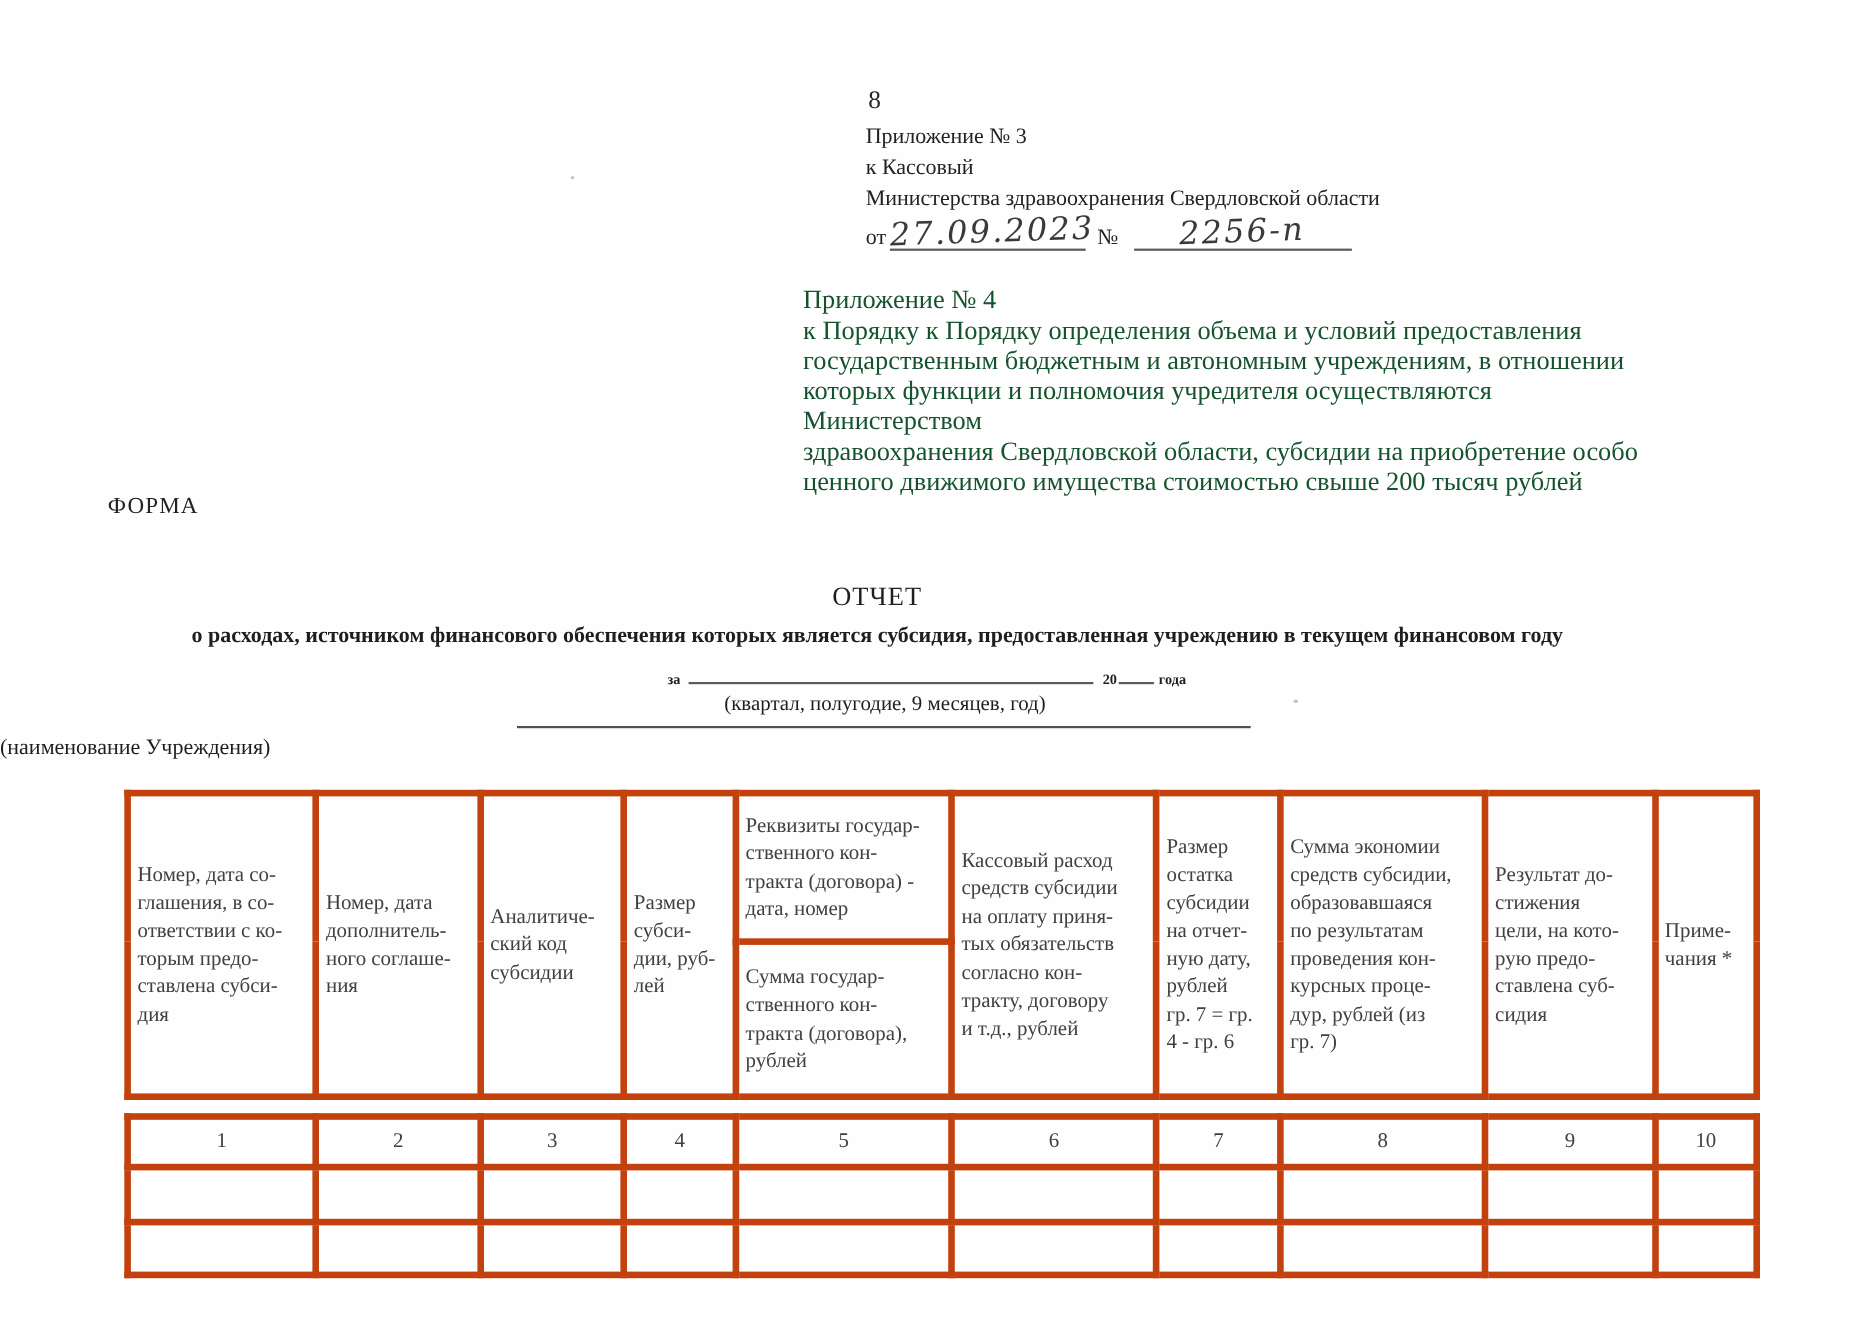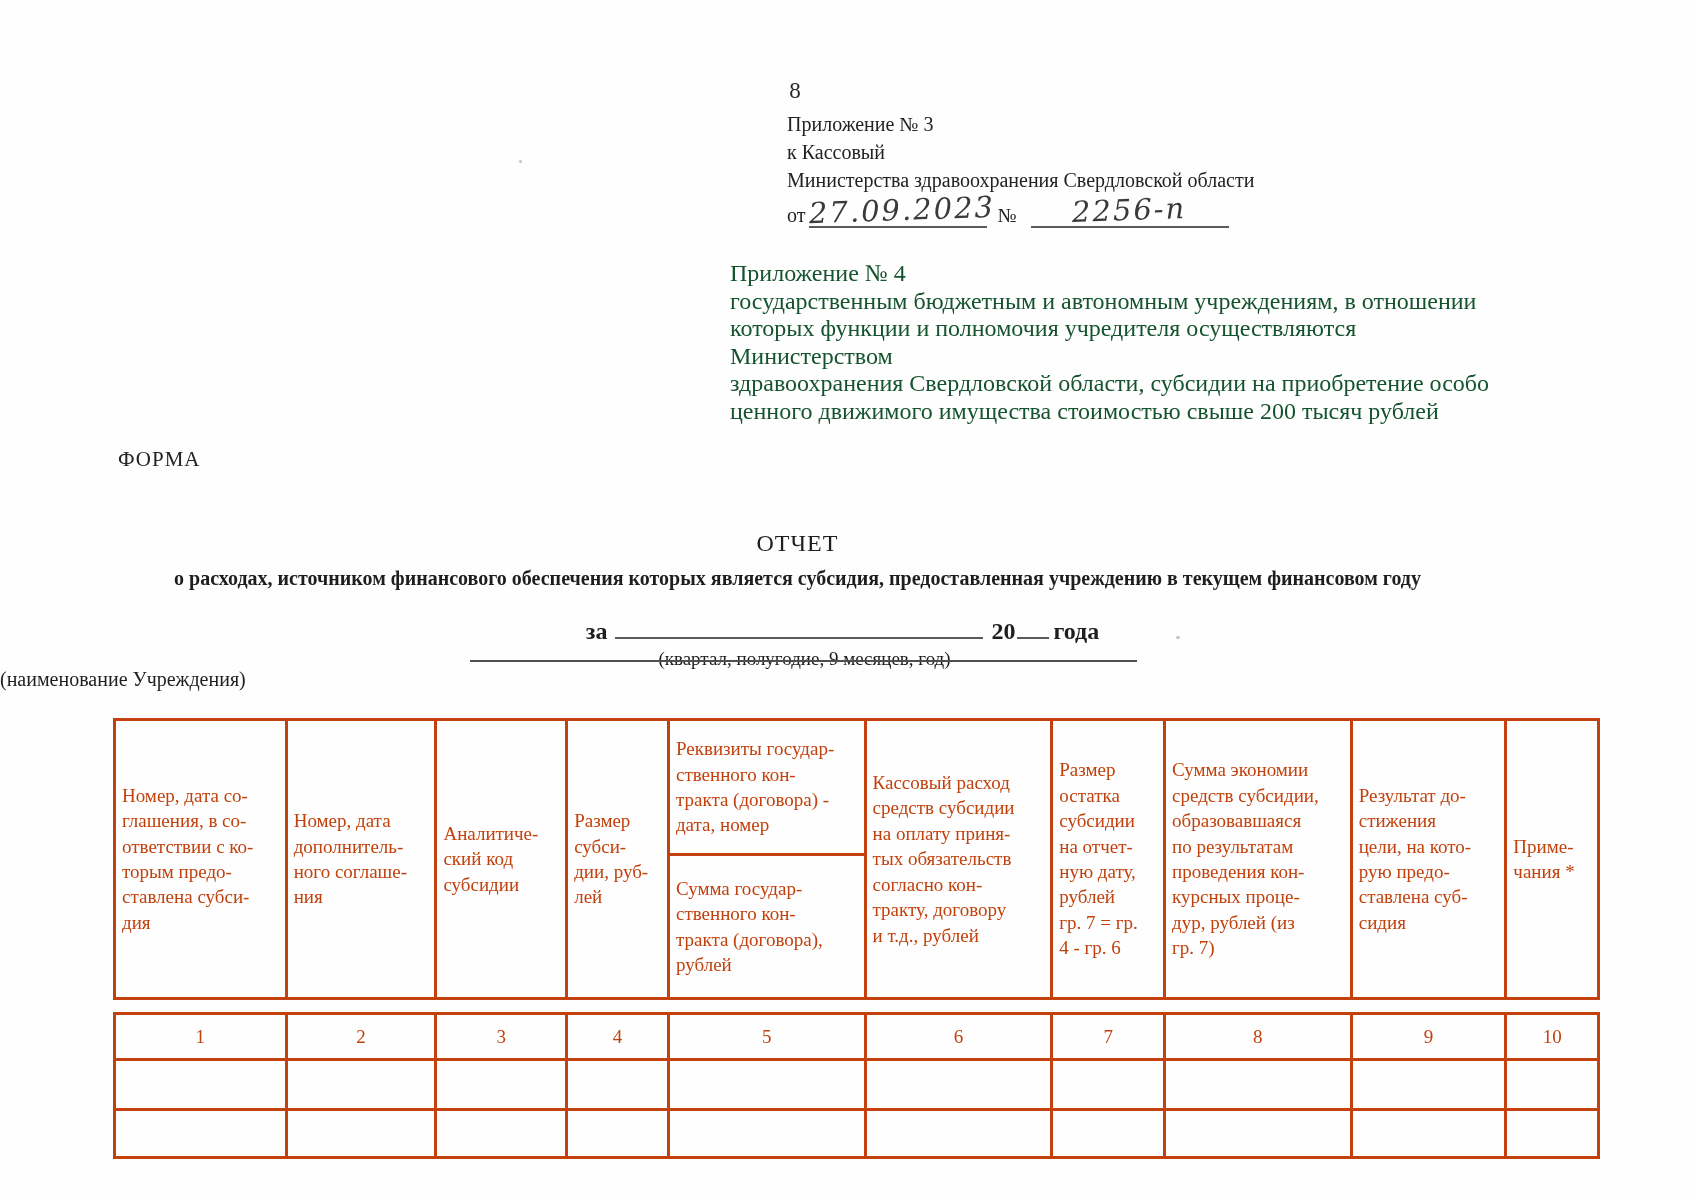--- a/index.html
+++ b/index.html
@@ -38,29 +38,29 @@
   }
   .num-label { margin-left:10px; }
 
   
   .annex {
     position:absolute; left:730px; top:260px; width:760px;
     font-size:24px; line-height:27.5px; color:#14532d;
   }
 
   .form-label {
-    position:absolute; left:118px; top:447px;
+    position:absolute; left:98px; top:447px;
     font-size:21px; letter-spacing:1px; color:#222;
   }
 
   
   .title-wrap { position:absolute; left:0; top:530px; width:1595px; text-align:center; }
   .report-title { font-size:24px; font-weight:normal; letter-spacing:1px; }
   .report-subtitle { margin-top:10px; font-size:20px; font-weight:bold; }
-  .period-line { margin-top:25px; font-size:24px; font-weight:bold; padding-left:90px; }
+  .period-line { margin-top:8px; font-size:13px; font-weight:bold; padding-left:90px; }
   .blank-period { width:368px; margin:0 8px; height:24px; }
   .blank-year { width:32px; margin:0 4px 0 2px; height:24px; }
   .period-hint { margin-top:3px; font-size:19px; padding-left:14px; }
 
   .org-underline {
     position:absolute; left:470px; top:660px; width:667px;
     border-top:2.5px solid #4f4f4f;
   }
   .org-hint {
     position:absolute; left:0; top:668px; width:1595px;
@@ -68,24 +68,24 @@
   }
 
   
   .tbl-zone { position:absolute; left:113px; top:718px; width:1487px; }
   table { border-collapse:collapse; table-layout:fixed; width:1487px; }
   col.c1{width:11.57%} col.c2{width:10.09%} col.c3{width:8.81%}
   col.c4{width:6.86%}  col.c5{width:13.25%} col.c6{width:12.58%}
   col.c7{width:7.60%}  col.c8{width:12.58%} col.c9{width:10.42%}
   col.c10{width:6.24%}
   td {
-    border:3px solid #c2410c;
+    border:6px solid #c2410c;
     font-size:19px; line-height:1.34;
     vertical-align:middle; padding:4px 6px;
-    color:#c2410c;
+    color:#404040;
   }
   .hdr-table { height:282px; }
   .hdr-table td { white-space:pre-line; }
   .hdr-table { border:2px solid #3a3a3a; }
   .row-5top { height:135px; }
   .body-table { margin-top:12px; border:2px solid #3a3a3a; }
   .num-row td { height:46px; text-align:center; font-size:19px; padding:2px; }
   .empty-row-a td { height:50px; }
   .empty-row-b td { height:48px; }
 
@@ -103,20 +103,21 @@
 
   <div class="stamp">
     <div>Приложение № 3</div>
     <div>к Кассовый</div>
     <div>Министерства здравоохранения Свердловской области</div>
     <div class="stamp-sign-line"><span>от</span><span class="blank blank-date"><span class="handwrite">27.09.2023</span></span><span class="num-label">№</span><span class="blank blank-num"><span class="handwrite">2256-п</span></span></div>
   </div>
 
   <div class="annex">
     <div>Приложение № 4</div>
+    <div>к Порядку к Порядку определения объема и условий предоставления</div>
     <div>государственным бюджетным и автономным учреждениям, в отношении</div>
     <div>которых функции и полномочия учредителя осуществляются Министерством</div>
     <div>здравоохранения Свердловской области, субсидии на приобретение особо</div>
     <div>ценного движимого имущества стоимостью свыше 200 тысяч рублей</div>
   </div>
 
   <div class="form-label">ФОРМА</div>
 
   <div class="title-wrap">
     <div class="report-title">ОТЧЕТ</div>

